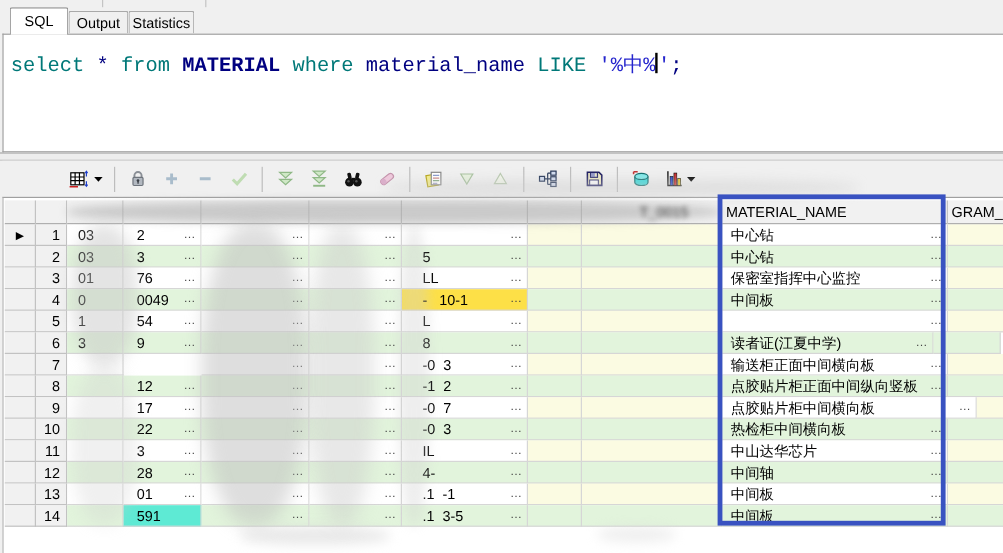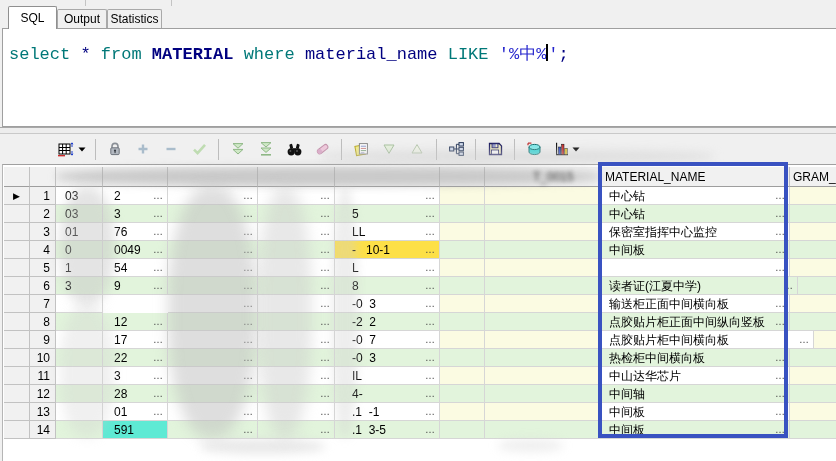--- a/index.html
+++ b/index.html
@@ -397,21 +397,21 @@
           </div>
           <div class="gcell" style="width: 77px; background: rgb(226, 244, 220);">
             <span class="ell">…</span>
           </div>
           <div class="gcell" style="width: 105px; background: rgb(226, 244, 220);">
             <span class="frag" style="padding-left: 14px;">8</span>
             <span class="ell">…</span>
           </div>
           <div class="gcell" style="width: 45px; background: rgb(226, 244, 220);"></div>
           <div class="gcell" style="width: 117px; background: rgb(226, 244, 220);"></div>
-          <div class="gcell" style="width: 196px; background: rgb(226, 244, 220);">
+          <div class="gcell" style="width: 176px; background: rgb(226, 244, 220);">
             <span class="frag" style="padding-left: 4px;">读者证(江夏中学)</span>
             <span class="ell">…</span>
           </div>
           <div class="gcell" style="width: 56px; background: rgb(226, 244, 220);"></div>
         </div>
         <div class="grow">
           <div class="gcell fixed ind" style="width: 26px;"></div>
           <div class="gcell fixed num" style="width: 26px;">
             <span>7</span>
           </div>
@@ -452,21 +452,21 @@
             <span class="frag" style="padding-left: 8px;">12</span>
             <span class="ell">…</span>
           </div>
           <div class="gcell" style="width: 90px; background: rgb(226, 244, 220);">
             <span class="ell">…</span>
           </div>
           <div class="gcell" style="width: 77px; background: rgb(226, 244, 220);">
             <span class="ell">…</span>
           </div>
           <div class="gcell" style="width: 105px; background: rgb(226, 244, 220);">
-            <span class="frag" style="padding-left: 14px;">-2  2</span>
+            <span class="frag" style="padding-left: 14px;">-1  2</span>
             <span class="ell">…</span>
           </div>
           <div class="gcell" style="width: 45px; background: rgb(226, 244, 220);"></div>
           <div class="gcell" style="width: 117px; background: rgb(226, 244, 220);"></div>
           <div class="gcell" style="width: 188px; background: rgb(226, 244, 220);">
             <span class="frag" style="padding-left: 4px;">点胶贴片柜正面中间纵向竖板</span>
             <span class="ell">…</span>
           </div>
           <div class="gcell" style="width: 56px; background: rgb(226, 244, 220);"></div>
         </div>

